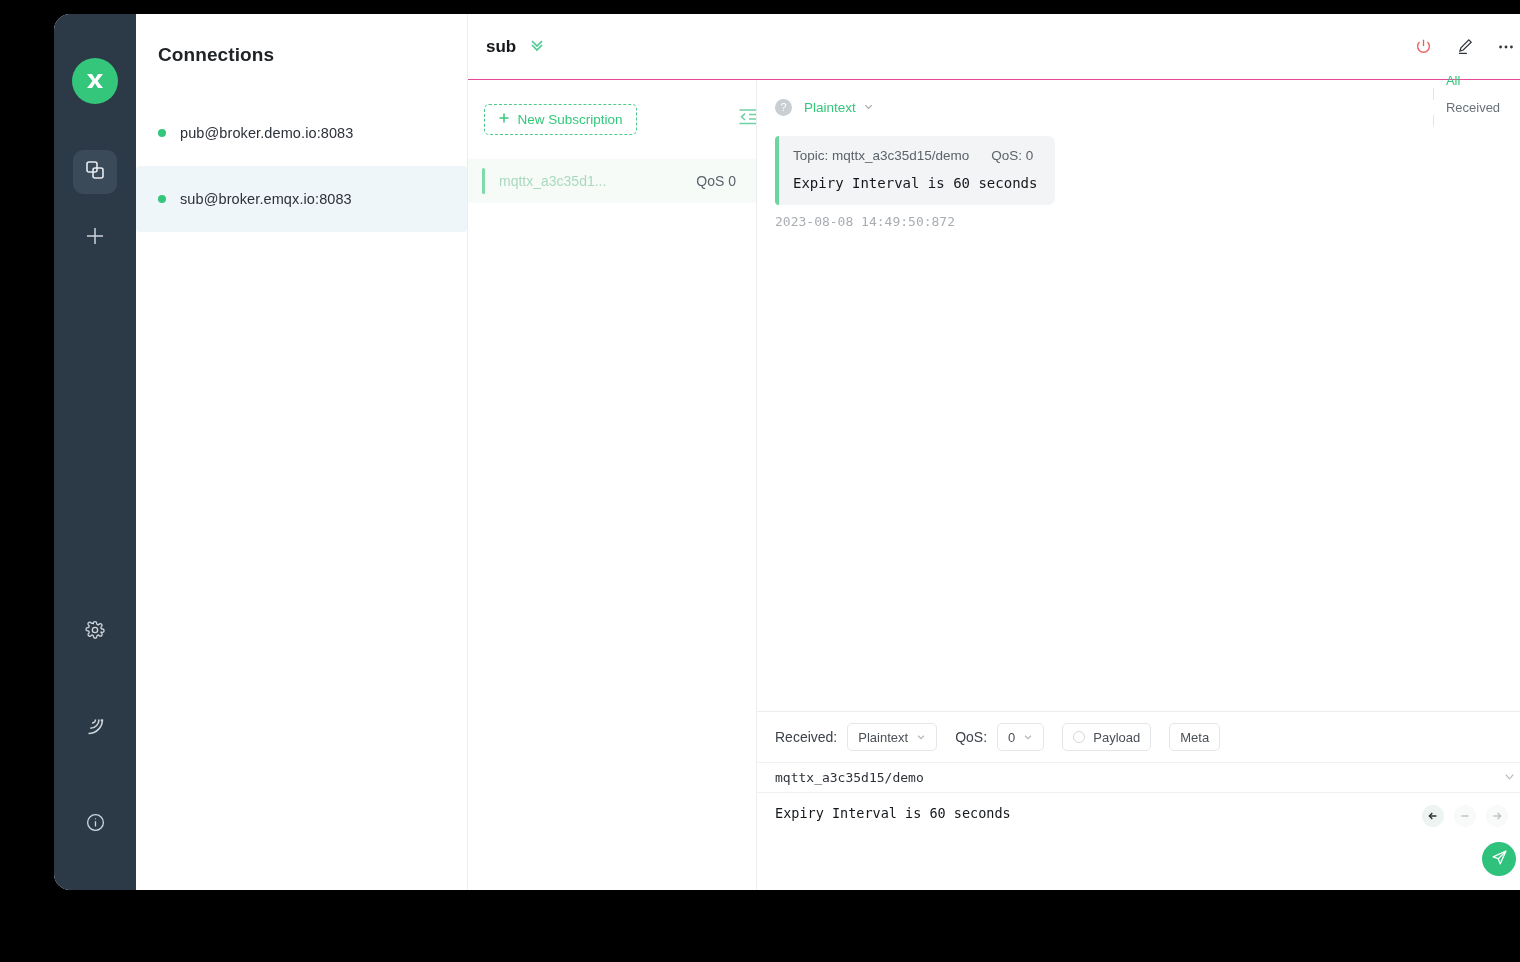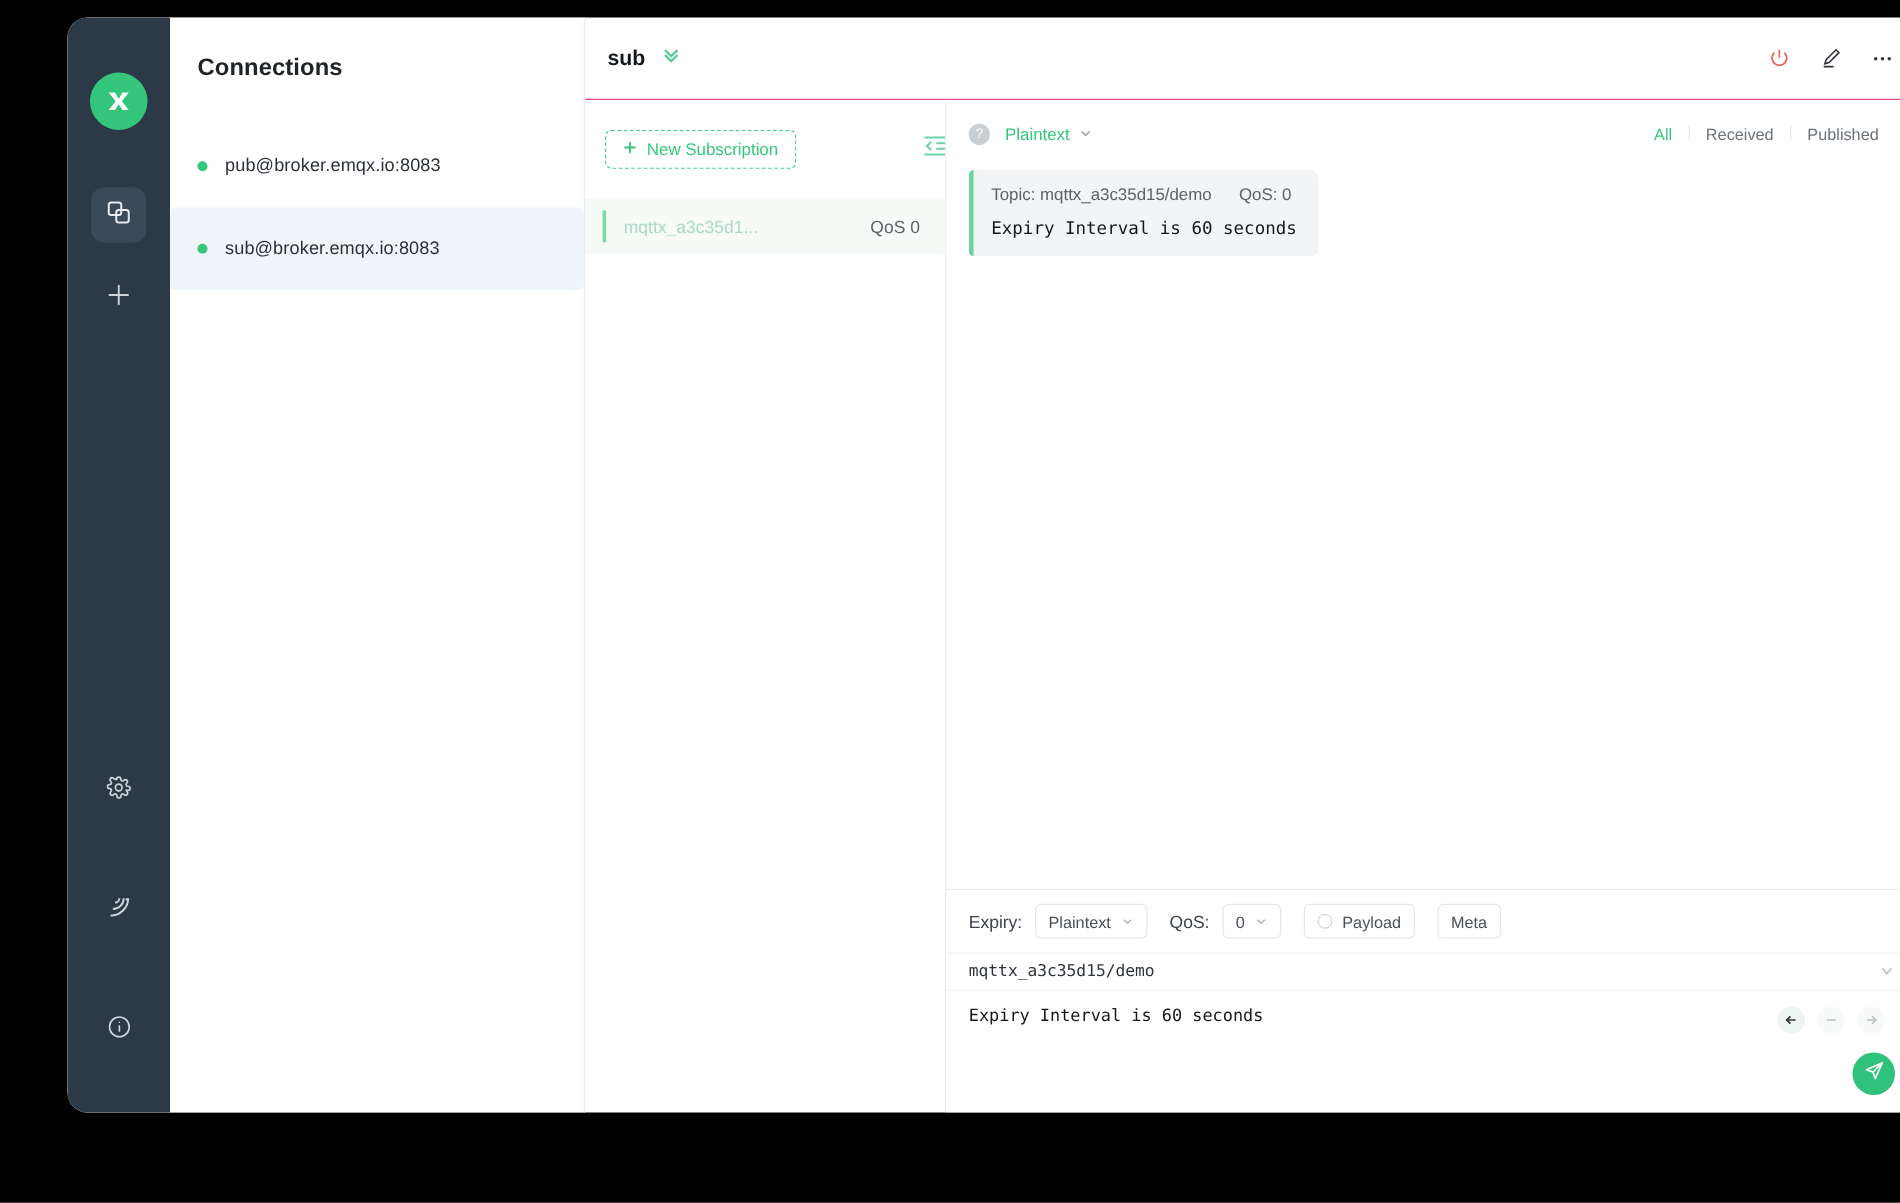--- a/index.html
+++ b/index.html
@@ -224,20 +224,21 @@
     display: flex;
     align-items: center;
     gap: 7px;
     cursor: pointer;
   }
   #msg-filters {
     margin-left: auto;
     display: flex;
     align-items: flex-start;
     font-size: 13px;
+    flex-direction: column;
   }
   .filter-tab { padding: 0 13px; color: #6a7179; cursor: pointer; }
   .filter-tab.active { color: #34c77b; }
   .filter-div { width: 1px; height: 12px; background: #e3e6e9; }
 
   #msg-scroll {
     flex: 1;
     overflow: hidden;
     padding: 10px 22px 0 18px;
     background: #fff;
@@ -414,21 +415,21 @@
         </span>
       </div>
     </div>
   </div>
 
   <div id="connections-panel">
     <div id="connections-title">Connections</div>
 
     <div class="connection-item">
       <span class="conn-dot"></span>
-      <span class="conn-label">pub@broker.emqx.io:8083</span>
+      <span class="conn-label">pub@broker.demo.io:8083</span>
     </div>
 
     <div class="connection-item selected">
       <span class="conn-dot"></span>
       <span class="conn-label">sub@broker.emqx.io:8083</span>
     </div>
   </div>
 
   <div id="main">
 
@@ -518,26 +519,27 @@
 
         <div id="msg-scroll">
           <div>
             <div class="msg-bubble">
               <div class="msg-meta">
                 <span>Topic: mqttx_a3c35d15/demo</span>
                 <span class="qos">QoS: 0</span>
               </div>
               <div class="msg-payload">Expiry Interval is 60 seconds</div>
             </div>
+            <div class="msg-time">2023-08-08 14:49:50:872</div>
           </div>
         </div>
 
         <div id="composer">
           <div id="composer-opts">
-            <span class="opt-label">Expiry:</span>
+            <span class="opt-label">Received:</span>
             <span class="opt-box">
               <span>Plaintext</span>
               <span>
                 <svg width="10" height="10" viewBox="0 0 12 12" fill="none" stroke="#b0b6bc" stroke-width="1.4">
                   <polyline points="2.5,4.5 6,8 9.5,4.5"></polyline>
                 </svg>
               </span>
             </span>
 
             <span class="opt-label" style="margin-left:8px;">QoS:</span>

